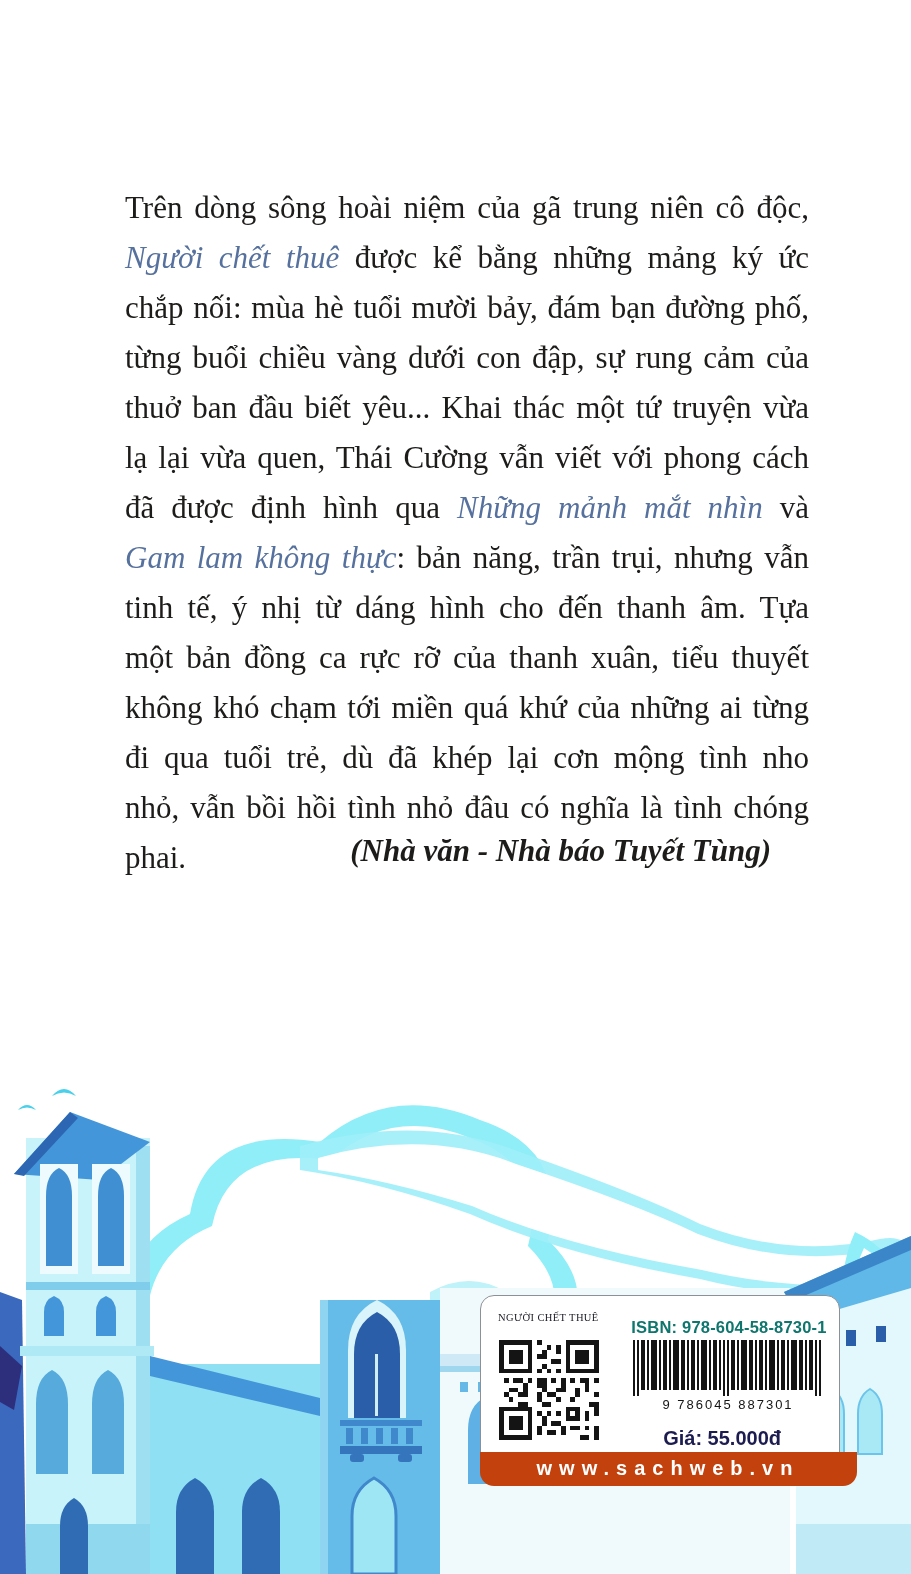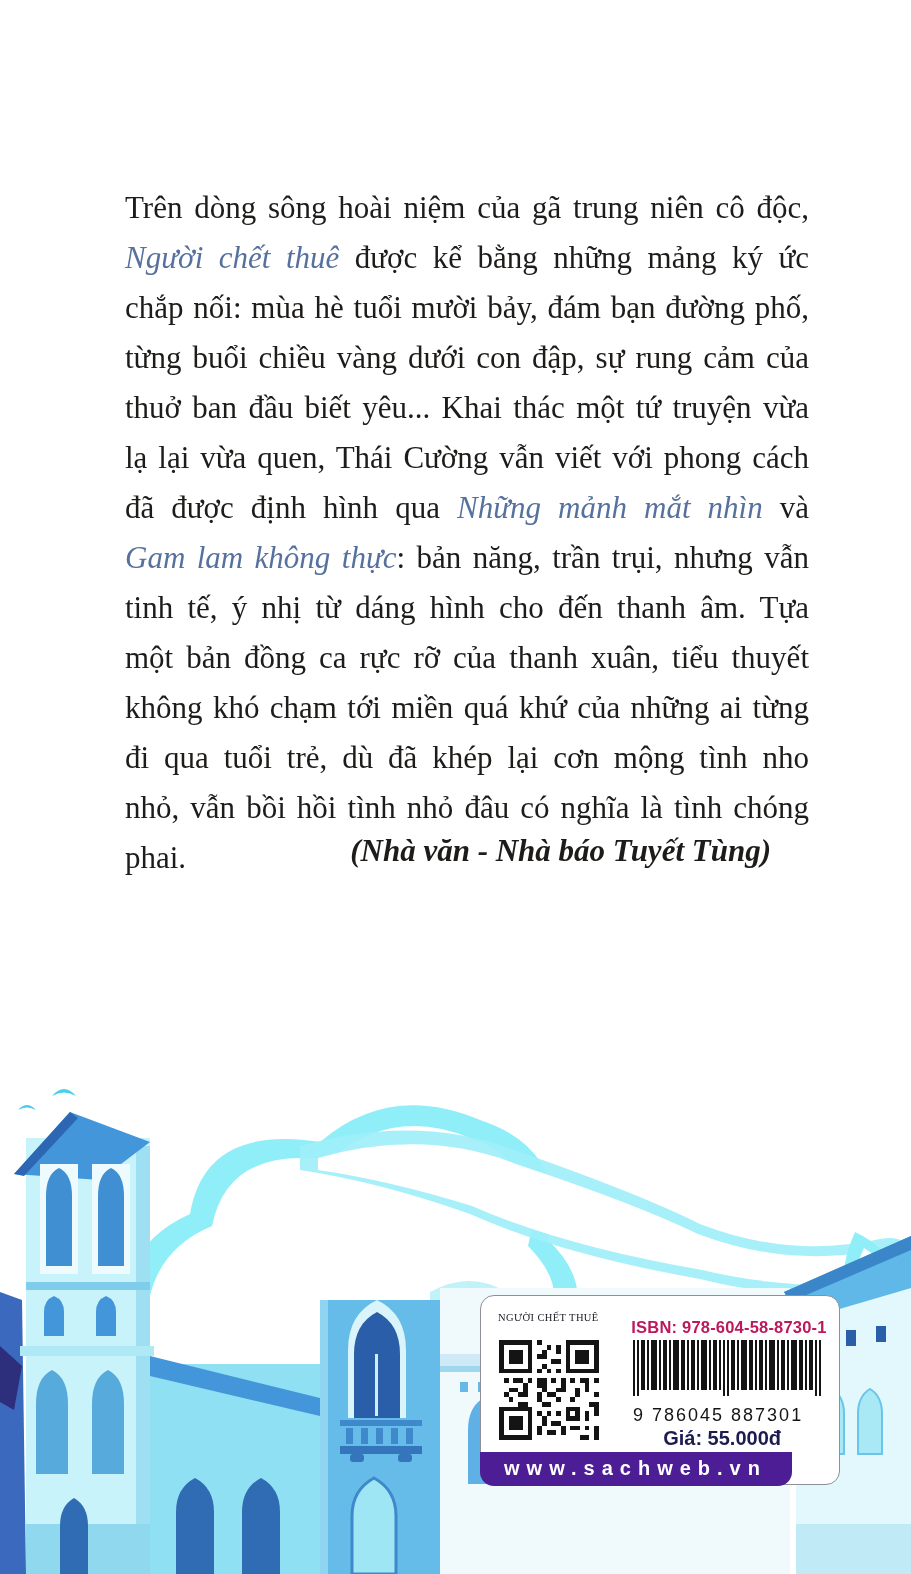--- a/index.html
+++ b/index.html
@@ -35,35 +35,35 @@
     box-sizing:border-box;font-family:"Liberation Sans",sans-serif;z-index:5;
   }
   .pl-book-title{
     position:absolute;left:17px;top:16px;width:130px;
     font-family:"Liberation Serif",serif;font-size:10.5px;letter-spacing:.4px;
     color:#20202a;white-space:nowrap;
   }
   .pl-qr{position:absolute;left:18px;top:44px;width:100px;height:100px;}
   .pl-isbn{
     position:absolute;left:150px;top:22px;width:196px;text-align:center;
-    font-size:16.5px;font-weight:bold;color:#be185d;letter-spacing:.2px;white-space:nowrap;
+    font-size:16.5px;font-weight:bold;color:#0f766e;letter-spacing:.2px;white-space:nowrap;
   }
   .pl-barcode{position:absolute;left:152px;top:44px;width:190px;height:78px;}
   .pl-barcode svg{display:block;width:190px;height:56px;}
   .pl-barcode-digits{
-    margin-top:9px;background:#fff;
-    font-size:18px;color:#141414;letter-spacing:2px;white-space:nowrap;
+    margin-top:1px;text-align:center;background:#fff;
+    font-size:13px;color:#141414;letter-spacing:2px;white-space:nowrap;
   }
   .pl-price{
     position:absolute;right:58px;top:131px;
     font-size:20px;font-weight:bold;color:#1c1c50;white-space:nowrap;
   }
   .pl-webbar{
-    position:absolute;left:-1.5px;bottom:-1.5px;width:312px;height:34px;
-    background:#4c1d95;border-radius:0 0 14px 14px;
+    position:absolute;left:-1.5px;bottom:-1.5px;width:377px;height:34px;
+    background:#c2410c;border-radius:0 0 14px 14px;
     display:flex;align-items:center;justify-content:center;
   }
   .pl-website{
     color:#ffffff;font-weight:bold;font-size:20px;letter-spacing:7px;white-space:nowrap;
   }
 </style>
 </head>
 <body>
 
 <div class="page">

